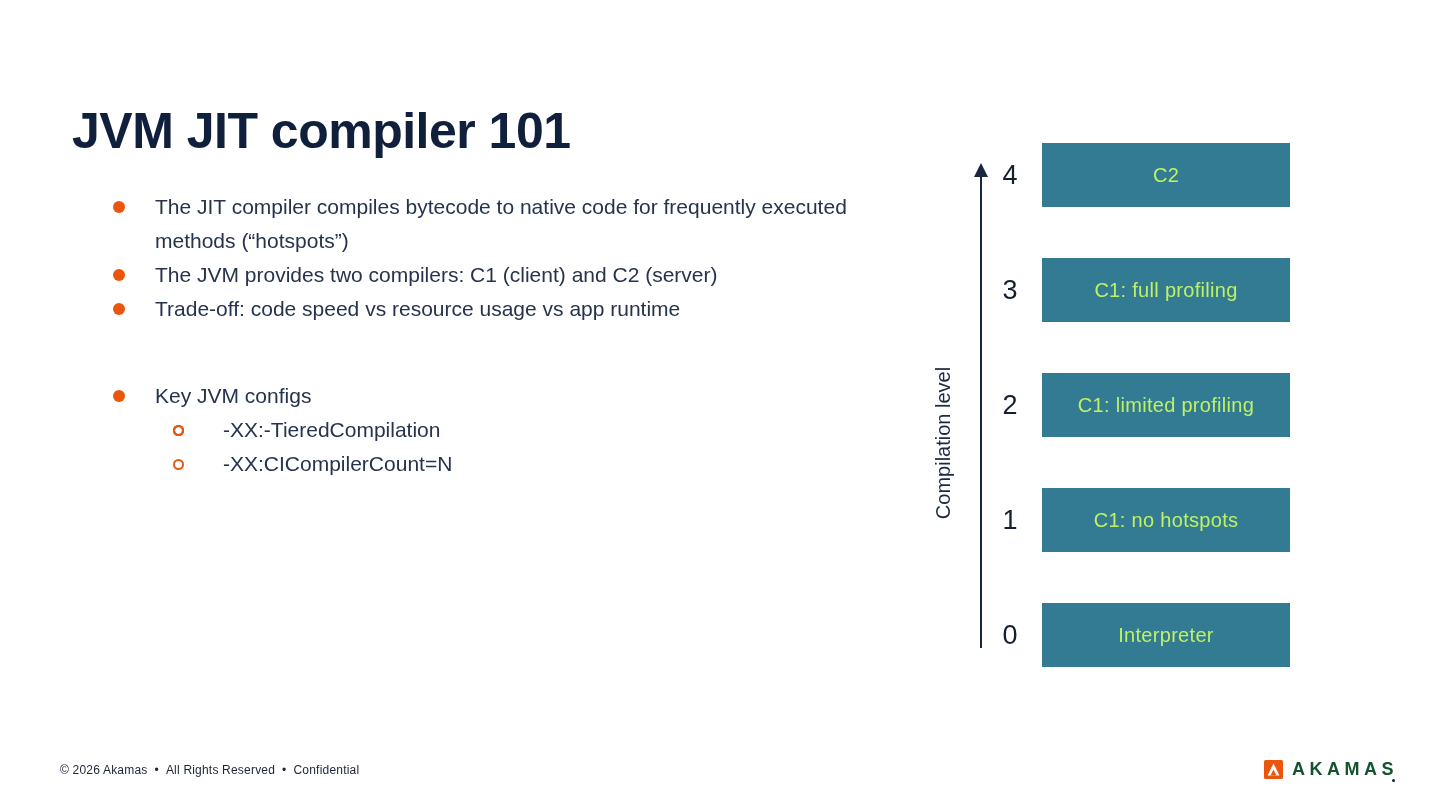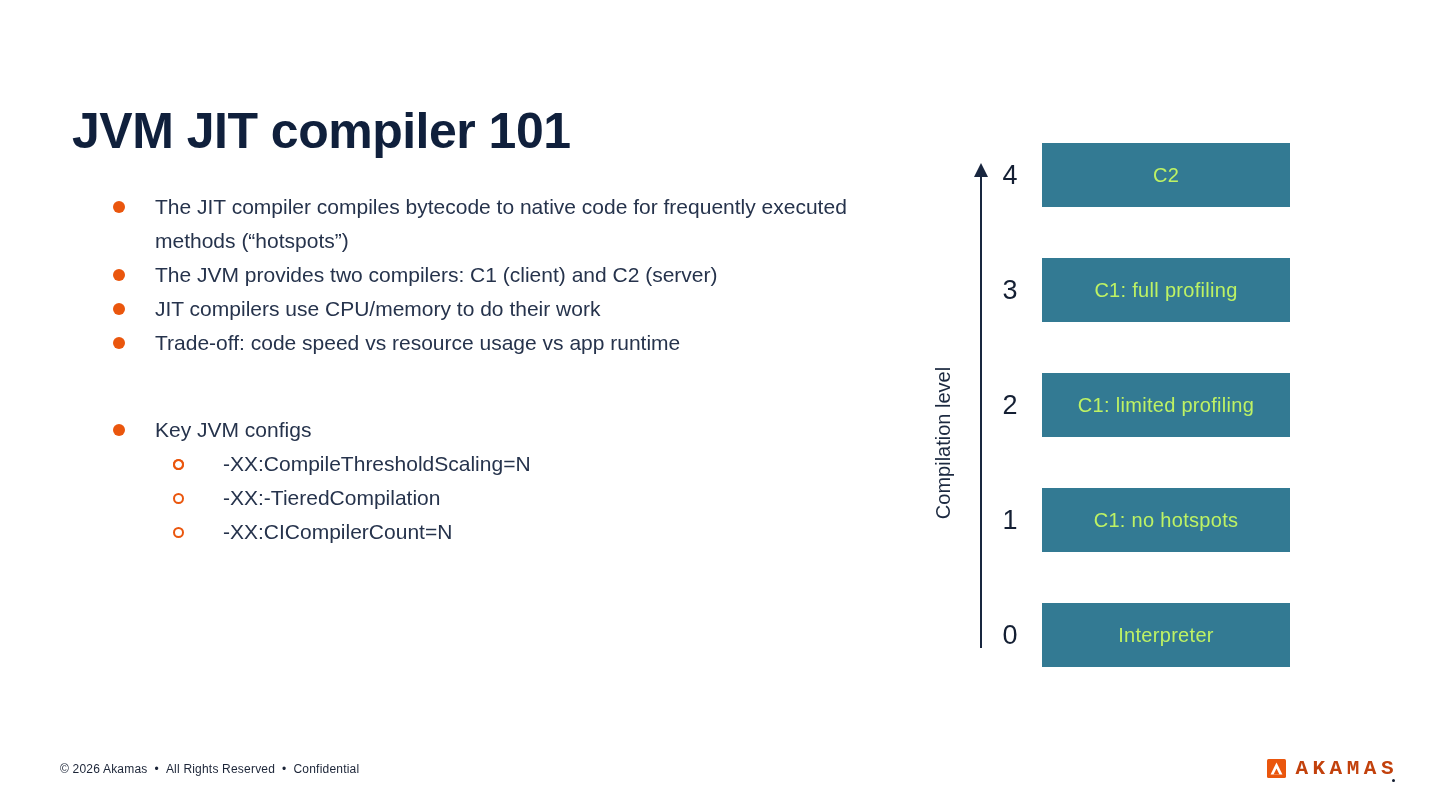--- a/index.html
+++ b/index.html
@@ -74,22 +74,22 @@
     position: absolute; left: 60px; right: 42px; bottom: 30px;
     display: flex; justify-content: space-between; align-items: center;
   }
   .footer-text {
     display: flex; align-items: center; gap: 7px;
     font-size: 12px; color: #1B2437; letter-spacing: 0.2px; text-align: right;
   }
   .logo { display: flex; align-items: center; gap: 9px; }
   .logo-mark { width: 19px; height: 19px; display: block; }
   .logo-word {
-    position: relative; font-size: 21px; font-weight: 600;
-    letter-spacing: 4.5px; color: #c2410c; font-family: Liberation Mono, monospace;
+    position: relative; font-size: 18px; font-weight: 600;
+    letter-spacing: 4.5px; color: #14532d;
   }
   .logo-word::after {
     content: ""; position: absolute; right: 3px; bottom: -2px;
     width: 3px; height: 3px; border-radius: 50%; background: #121C30;
   }
 </style>
 </head>
 <body>
 
 <div class="slide">
@@ -100,36 +100,31 @@
     <div class="b-item l1">
       <span class="dot"></span>
       <span>The JIT compiler compiles bytecode to native code for frequently executed methods (“hotspots”)</span>
     </div>
     <div class="b-item l1">
       <span class="dot"></span>
       <span>The JVM provides two compilers: C1 (client) and C2 (server)</span>
     </div>
     <div class="b-item l1">
       <span class="dot"></span>
-      <span>JIT compilers use CPU/memory to do their work</span>
-    </div>
-    <div class="b-item l1">
-      <span class="dot"></span>
       <span>Trade-off: code speed vs resource usage vs app runtime</span>
     </div>
     <div class="b-item l1 gap-above">
       <span class="dot"></span>
       <span>Key JVM configs</span>
     </div>
     <div class="b-item l2">
       <span class="ring"></span>
     </div>
     <div class="b-item l2">
       <span class="ring"></span>
-      <span>-XX:CompileThresholdScaling=N</span>
     </div>
     <div class="b-item l2">
       <span class="ring"></span>
       <span>-XX:-TieredCompilation</span>
     </div>
     <div class="b-item l2">
       <span class="ring"></span>
       <span>-XX:CICompilerCount=N</span>
     </div>
   </div>

